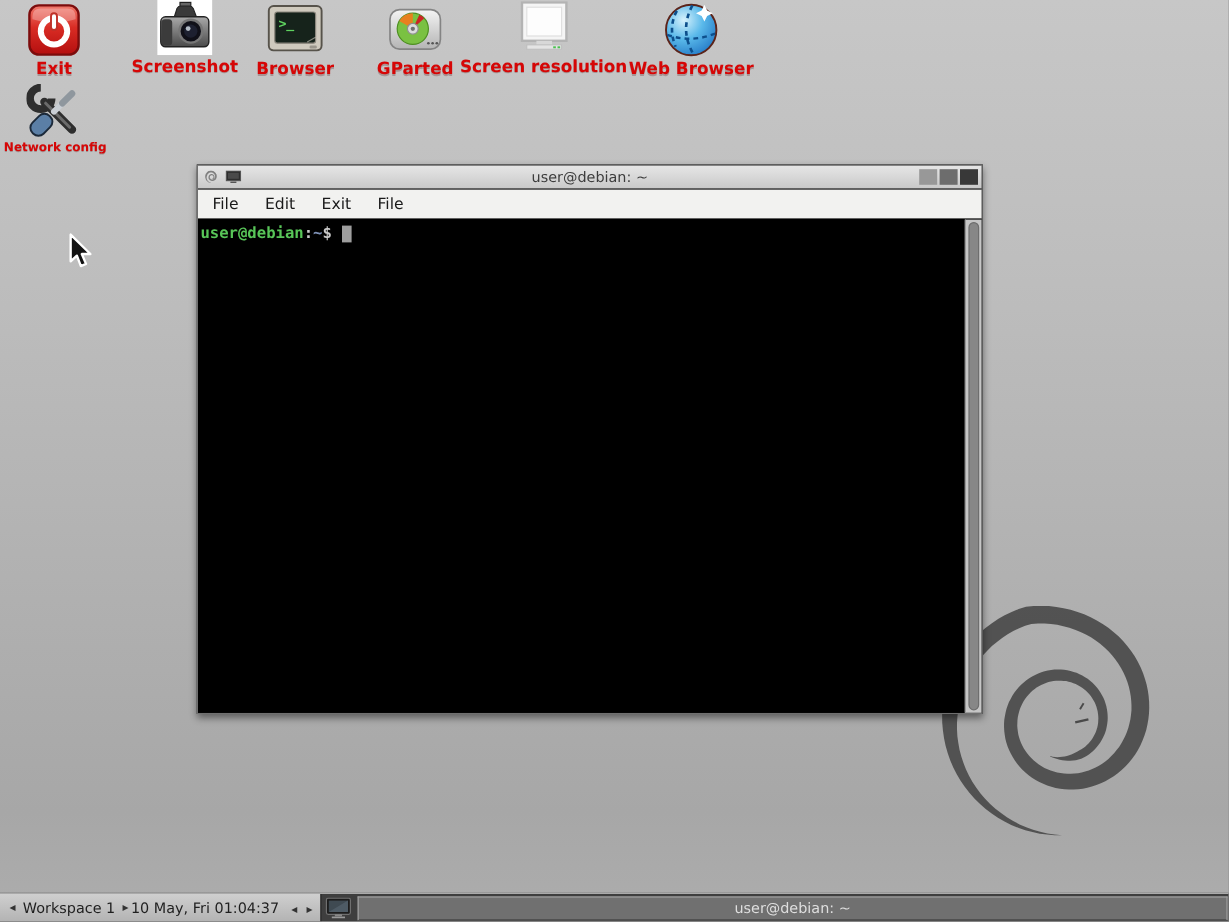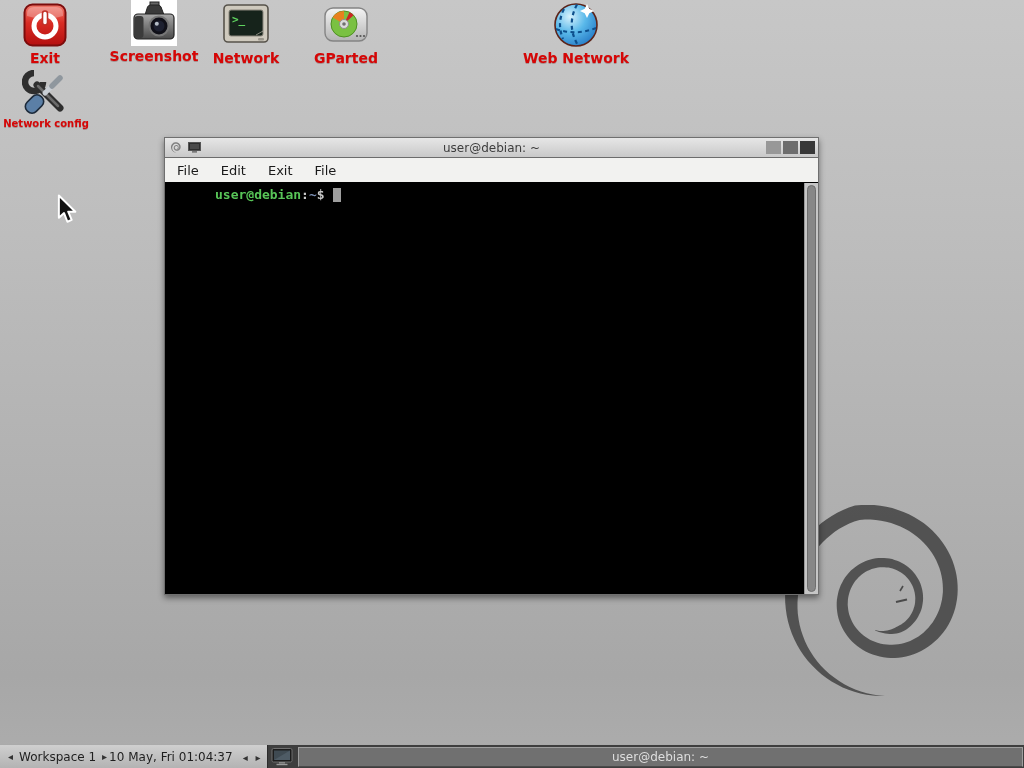--- a/index.html
+++ b/index.html
@@ -18,21 +18,21 @@
   .titlebar{height:19px;background:linear-gradient(#e6e6e6,#c9c9c9);
     border-bottom:1px solid #6c6c6c;display:flex;align-items:center;padding:0 3px;position:relative;}
   .tb-title{position:absolute;left:0;right:0;text-align:center;font-size:12px;color:#3d3d3d;}
   .tb-left-icons{display:flex;gap:5px;align-items:center;z-index:1;margin-left:2px;}
   .tb-buttons{margin-left:auto;display:flex;gap:2px;z-index:1;}
   .tb-btn{width:15px;height:13px;}
   .tb-btn.min{background:#989898;} .tb-btn.max{background:#6d6d6d;} .tb-btn.close{background:#383838;}
   .menubar{height:24px;background:#f2f2f0;display:flex;align-items:center;
     padding-left:1px;font-size:13px;color:#1a1a1a;text-align:center;}
   .menu-item{padding:3px 11px;}
-  .termarea{position:absolute;left:0;top:45px;right:0;bottom:0;background:#000;margin-left:48px;}
+  .termarea{position:absolute;left:0;top:45px;right:0;bottom:0;background:#000;}
   .promptline{position:absolute;left:2px;top:4px;font-family:"DejaVu Sans Mono",monospace;
     font-weight:bold;font-size:13px;white-space:pre;}
   .p-user{color:#58c558;} .p-sep{color:#c9c9c9;} .p-path{color:#7d90b5;} .p-sym{color:#c9c9c9;}
   .p-cursor{display:inline-block;width:8px;height:14px;background:#9e9e9e;margin-left:8px;
     vertical-align:text-bottom;}
   .scrollbar{position:absolute;right:0;top:0;bottom:0;width:13px;background:#c6c6c6;
     border-left:1px solid #999;}
   .scroll-thumb{position:absolute;left:2px;right:2px;top:2px;bottom:2px;background:#878787;
     border:1px solid #6e6e6e;border-radius:5px;}
   
@@ -102,21 +102,21 @@
   <div class="dicon" style="left:176px;top:2px">
     <div class="ibox">
       <svg width="48" height="42" viewBox="0 0 48 42">
         <rect x="2" y="1" width="44" height="37" rx="4" fill="#cfcabe" stroke="#57534b" stroke-width="1.6"></rect>
         <rect x="7" y="6" width="34" height="26" rx="2" fill="#16231b" stroke="#8a867c" stroke-width="1"></rect>
         <text x="10" y="19" font-family="DejaVu Sans Mono, monospace" font-size="11" font-weight="bold" fill="#5fd35f">&gt;_</text>
         <path d="M34,31 l7,-4" stroke="#cfcabe" stroke-width="1" opacity="0.6"></path>
         <rect x="36" y="34" width="6" height="2.4" rx="1" fill="#9a968c"></rect>
       </svg>
     </div>
-    <div class="ilabel">Network</div>
+    <div class="ilabel">Browser</div>
   </div>
 
   <div class="dicon" style="left:276px;top:2px">
     <div class="ibox">
       <svg width="46" height="40" viewBox="0 0 46 40">
         <defs>
             <linearGradient id="gdrv" x1="0" y1="0" x2="0" y2="1">
           <stop offset="0" stop-color="#f4f4f4"></stop>
               <stop offset="1" stop-color="#b4b4b4"></stop>
         </linearGradient>
@@ -128,39 +128,52 @@
         <circle cx="21" cy="19" r="4.5" fill="#dcdcdc" stroke="#8f8f8f"></circle>
         <circle cx="21" cy="19" r="1.8" fill="#707070"></circle>
         <circle cx="34" cy="31" r="1.1" fill="#555"></circle>
           <circle cx="37.5" cy="31" r="1.1" fill="#555"></circle>
         <circle cx="41" cy="31" r="1.1" fill="#555"></circle>
       </svg>
     </div>
     <div class="ilabel">GParted</div>
   </div>
 
+  <div class="dicon" style="left:383px;top:0">
+    <div class="ibox">
+      <svg width="46" height="44" viewBox="0 0 46 44">
+        <rect x="5" y="1" width="37" height="32" fill="#f5f5f5" stroke="#b3b3b3" stroke-width="2"></rect>
+        <rect x="9" y="5" width="29" height="24" fill="#fdfdfd" stroke="#e0e0e0" stroke-width="1"></rect>
+        <rect x="17" y="33" width="13" height="3.4" fill="#d8d8d8"></rect>
+        <rect x="9" y="36.4" width="29" height="3.6" fill="#e4e4e4" stroke="#bdbdbd" stroke-width="0.8"></rect>
+        <rect x="31" y="37.6" width="2.2" height="1.6" fill="#49c24f"></rect>
+        <rect x="34.6" y="37.6" width="2.2" height="1.6" fill="#49c24f"></rect>
+      </svg>
+    </div>
+    <div class="ilabel">Screen resolution</div>
+  </div>
 
   <div class="dicon" style="left:506px;top:2px">
     <div class="ibox">
       <svg width="46" height="46" viewBox="0 0 46 46">
         <defs>
             <radialGradient id="gglobe" cx="0.35" cy="0.3" r="0.85">
           <stop offset="0" stop-color="#d6f1fc"></stop>
               <stop offset="0.45" stop-color="#5ab9ea"></stop>
               <stop offset="1" stop-color="#1b6fc0"></stop>
         </radialGradient>
           </defs>
         <circle cx="23" cy="23" r="21" fill="url(#gglobe)" stroke="#5c241a" stroke-width="1.6"></circle>
         <path d="M11,7 Q3.5,21 10,37" fill="none" stroke="#0d4f8c" stroke-width="2.2" stroke-dasharray="4 3.4"></path>
         <path d="M24,2.5 Q13,23 25,43.5" fill="none" stroke="#0d4f8c" stroke-width="2.2" stroke-dasharray="4 3.4"></path>
         <path d="M3,27 Q23,34 43,26" fill="none" stroke="#0d4f8c" stroke-width="2" stroke-dasharray="4 3.4"></path>
         <path d="M34,2 L36.3,6.7 L41,9 L36.3,11.3 L34,16 L31.7,11.3 L27,9 L31.7,6.7 Z" fill="#ffffff"></path>
       </svg>
     </div>
-    <div class="ilabel">Web Network</div>
+    <div class="ilabel">Web Browser</div>
   </div>
 
   <div class="dicon small" style="left:-24px;top:70px">
     <div class="ibox">
       <svg width="48" height="46" viewBox="0 0 48 46">
         <path d="M12,3 a9,9 0 1 0 9,9" fill="none" stroke="#2e2e2e" stroke-width="6.5"></path>
         <line x1="15" y1="15" x2="38" y2="38" stroke="#2e2e2e" stroke-width="7" stroke-linecap="round"></line>
         <line x1="16" y1="16" x2="36" y2="36" stroke="#6b6b6b" stroke-width="2.5" stroke-linecap="round"></line>
         <line x1="37" y1="9" x2="23" y2="23" stroke="#c9ced4" stroke-width="5" stroke-linecap="round"></line>
         <line x1="38" y1="8" x2="30" y2="16" stroke="#8f979e" stroke-width="5.5" stroke-linecap="round"></line>

